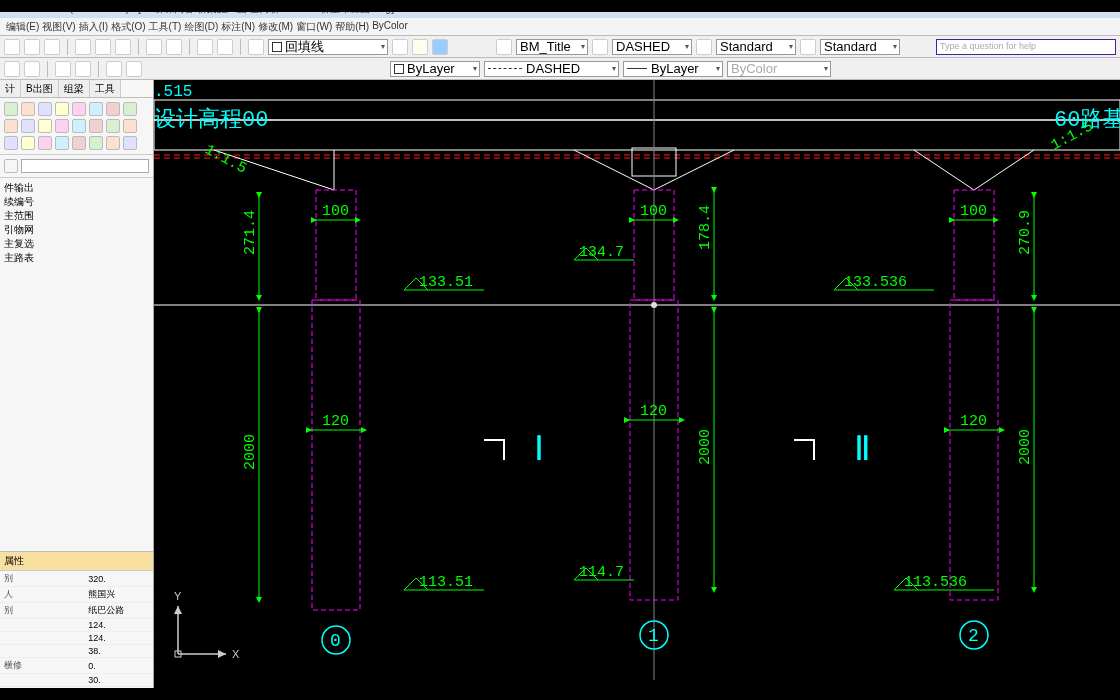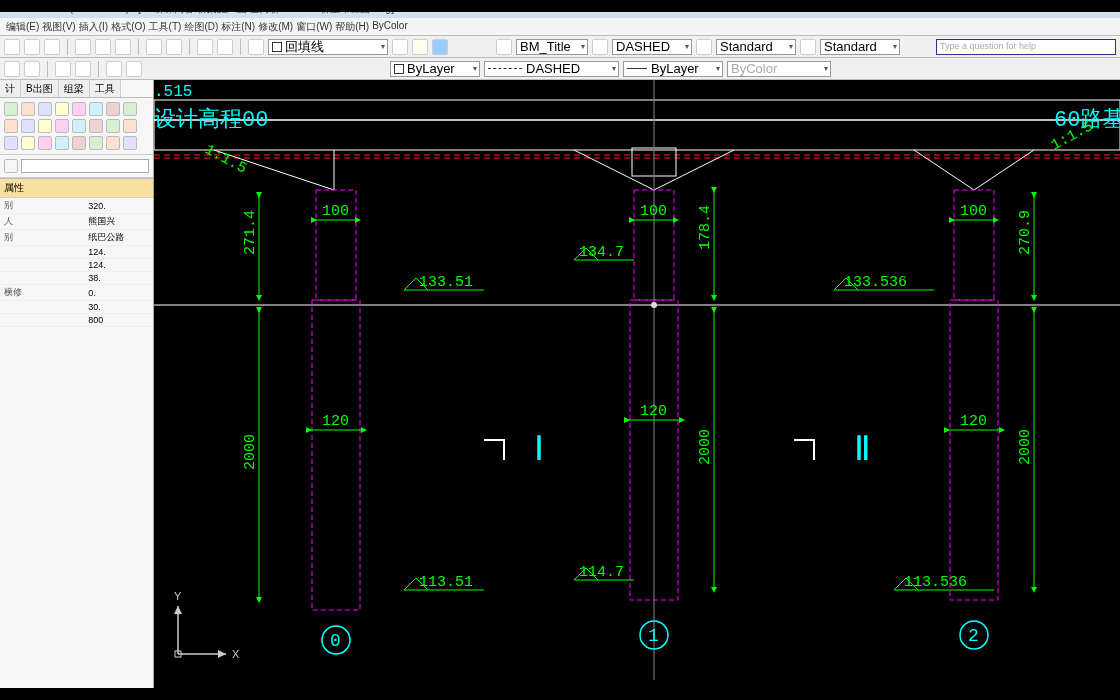--- a/index.html
+++ b/index.html
@@ -177,20 +177,28 @@
           <div class="lp-btn c6"></div>
           <div class="lp-btn c7"></div>
           <div class="lp-btn c1"></div>
           <div class="lp-btn c2"></div>
           <div class="lp-btn c3"></div>
     </div>
     <div class="lp-search">
       <div class="lp-btn"></div>
       <input style="">
     </div>
+    <div class="lp-list">
+      <div class="row">件输出</div>
+      <div class="row">续编号</div>
+      <div class="row">主范围</div>
+      <div class="row">引物网</div>
+      <div class="row">主复选</div>
+      <div class="row">主路表</div>
+    </div>
     <div class="lp-prop">
       <div class="lp-prop-head">属性</div>
       <table>
         <tbody>
               <tr>
                 <td>别</td>
                 <td>320.</td>
               </tr>
         <tr>
                 <td>人</td>

